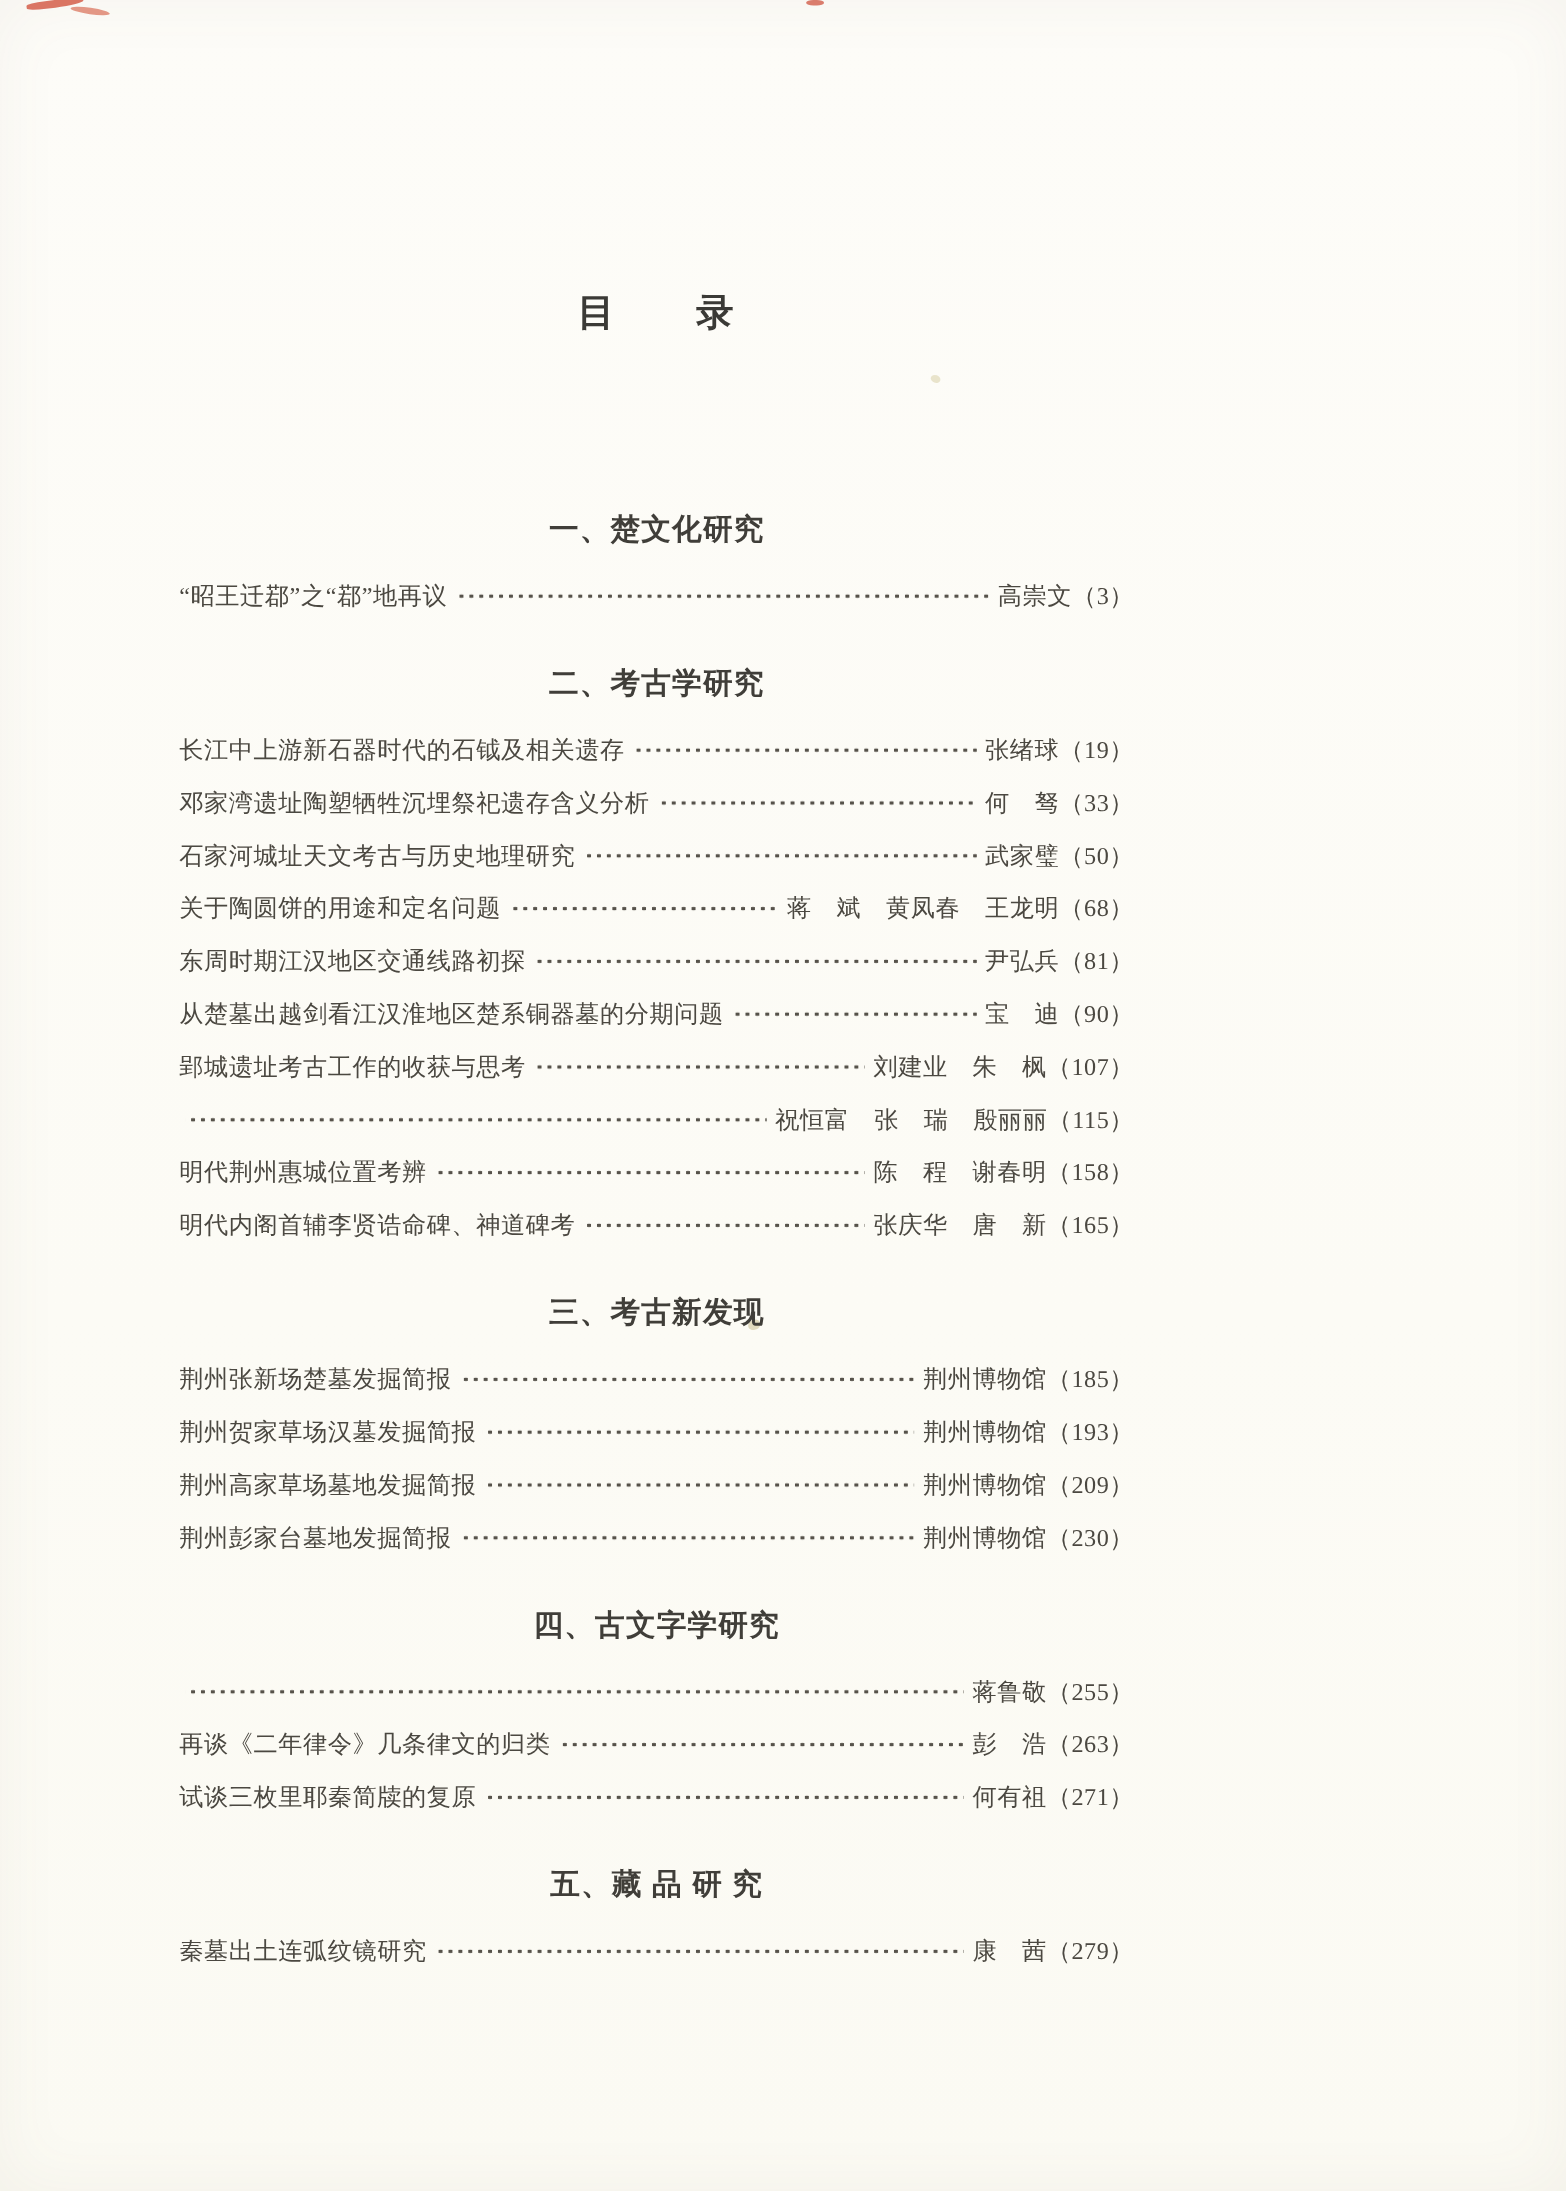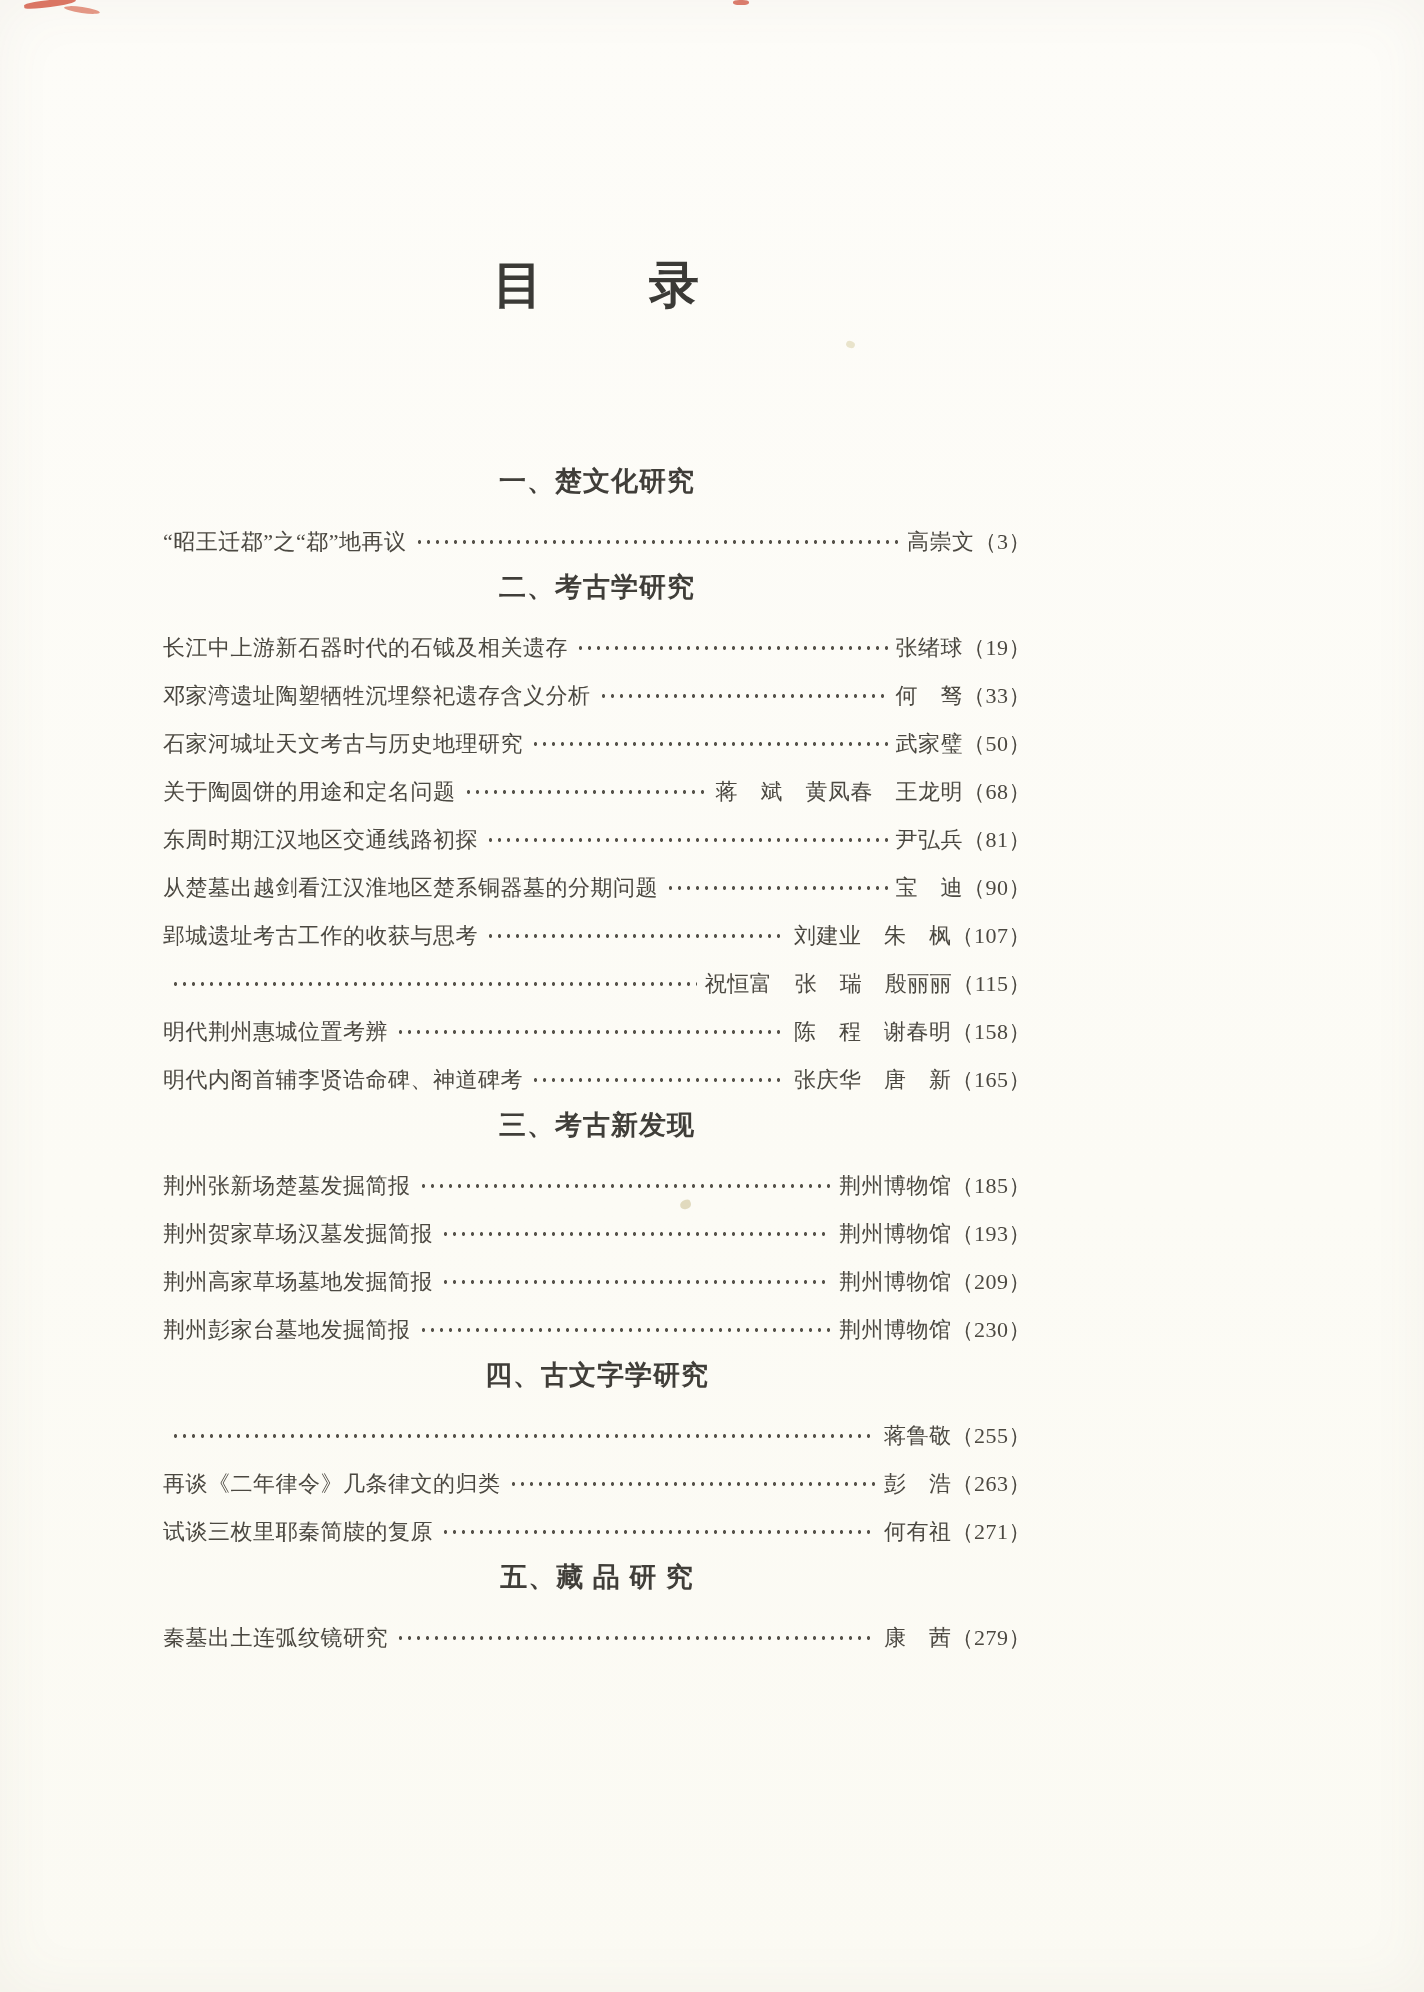--- a/index.html
+++ b/index.html
@@ -37,30 +37,31 @@
     left: 163px;
     top: 0;
     width: 868px;
   }
   .doc-title {
     margin: 0;
     margin-top: 250px;
     height: 70px;
     line-height: 70px;
     text-align: center;
-    font-size: 50px;
+    font-size: 34px;
     font-weight: bold;
     color: #3b3a36;
     letter-spacing: 2px;
     font-family: "Liberation Serif", "DejaVu Serif", serif;
   }
   .toc {
     margin-top: 140px;
   }
   .section-heading {
+    margin-top: 34px;
     margin-bottom: 16px;
     height: 42px;
     line-height: 42px;
     text-align: center;
     font-size: 27px;
     font-weight: bold;
     color: #403e39;
     font-family: "Liberation Sans", "DejaVu Sans", sans-serif;
     letter-spacing: 1px;
   }

